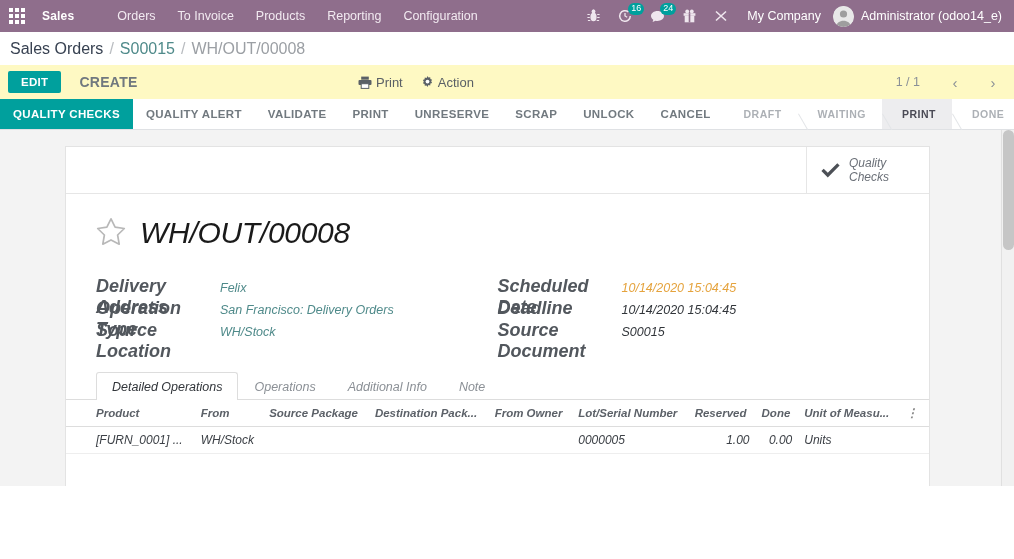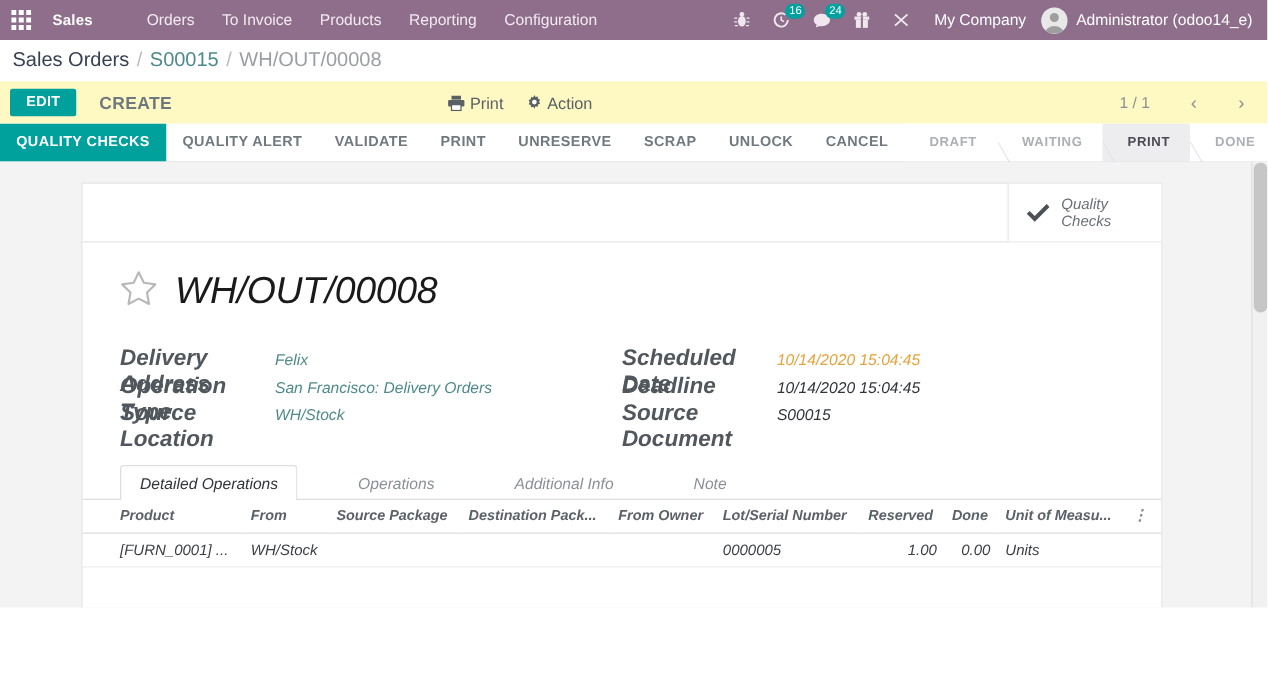--- a/index.html
+++ b/index.html
@@ -324,21 +324,20 @@
   .fvalue { font-size: 12.5px; color: #31353a; }
   .fvalue.link { color: #4f8a8a; cursor: pointer; }
   .fvalue.warn { color: #e5a33d; }
 
   
   .notebook-tabs {
     display: flex;
     border-bottom: 1px solid #dddddd;
     margin: 0 -30px 0 -30px;
     padding-left: 30px;
-    gap: 32px;
   }
   .tab {
     font-size: 12.5px;
     color: #8b9096;
     padding: 7px 15px 6px 15px;
     border: 1px solid transparent;
     border-bottom: none;
     margin-bottom: -1px;
     cursor: pointer;
     white-space: nowrap;

